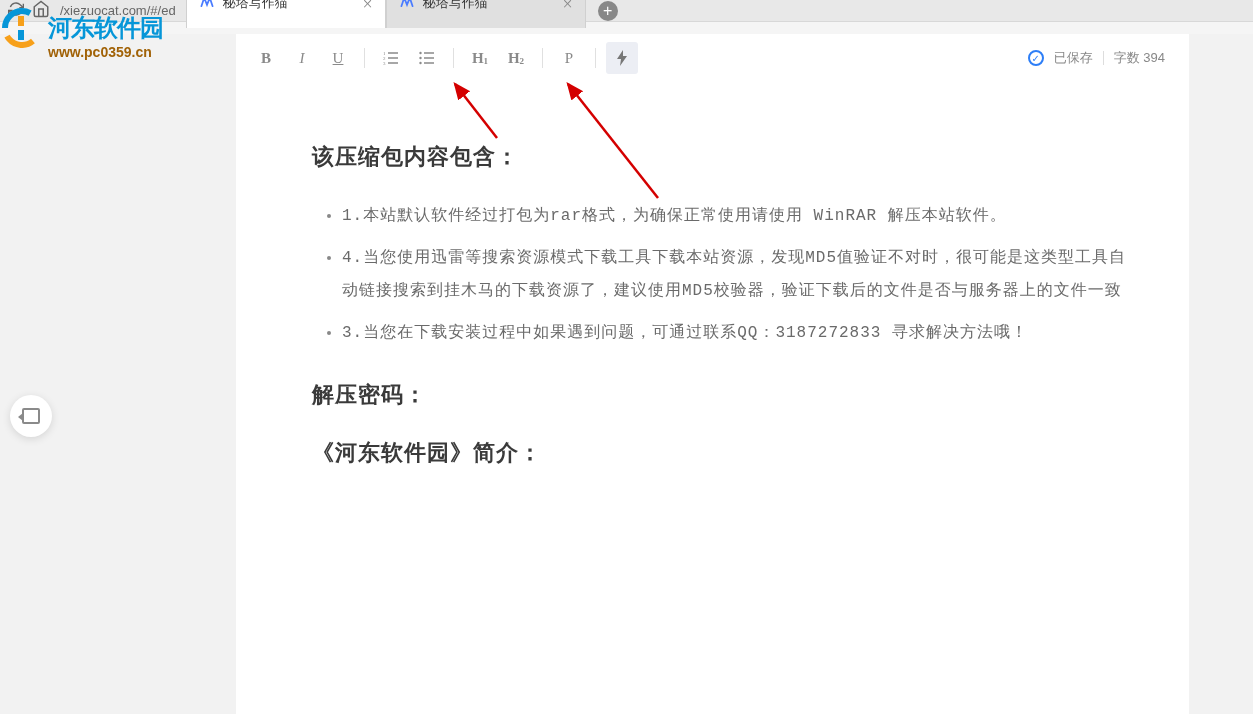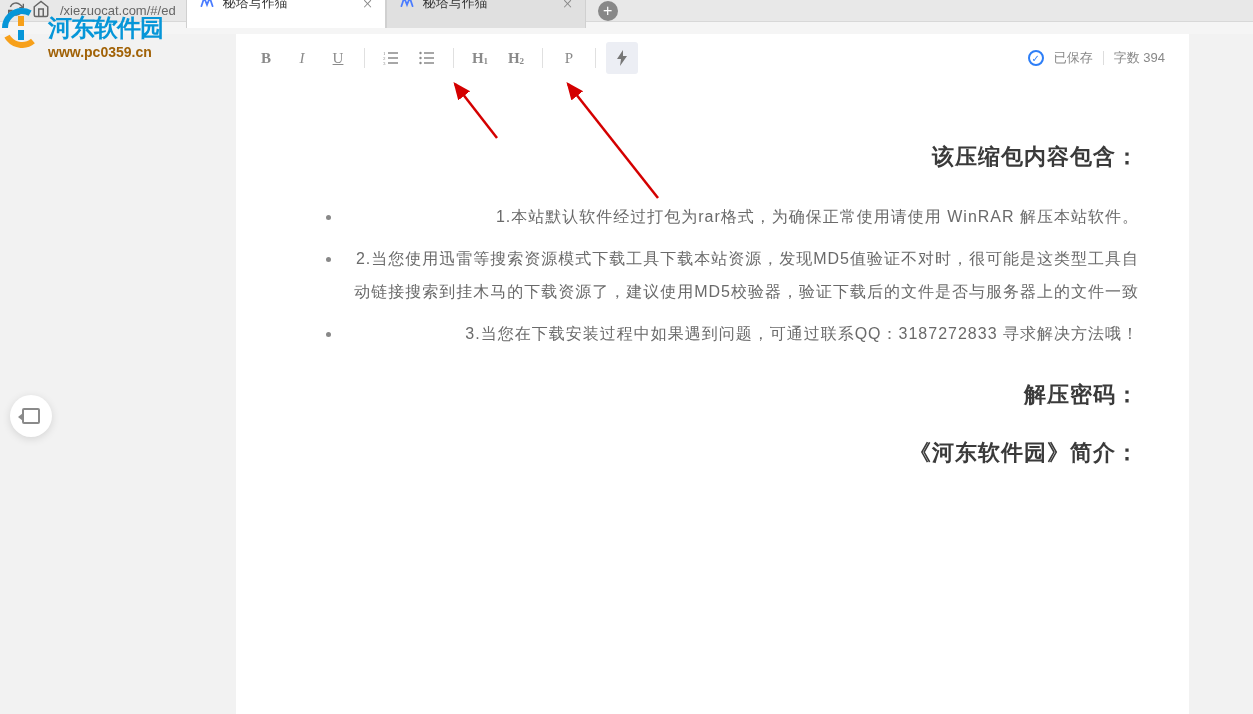--- a/index.html
+++ b/index.html
@@ -155,20 +155,21 @@
   list-style: disc;
   padding-left: 30px;
   margin-bottom: 30px;
 }
 ul.list li {
   font-size: 16px;
   color: #6a6a6a;
   line-height: 2.1;
   letter-spacing: 1px;
   margin-bottom: 8px;
+  font-family: Liberation Mono, monospace;
 }
 ul.list li::marker { color: #888; }
 .sidebar-collapse {
   position: absolute;
   left: 10px;
   top: 395px;
   width: 42px;
   height: 42px;
   border-radius: 50%;
   background: #fff;
@@ -332,25 +333,25 @@
       </div>
     </div>
     <div class="status-area">
       <span class="check-icon">✓</span>
       <span>已保存</span>
       <span class="status-sep"></span>
       <span>字数 394</span>
     </div>
   </div>
 
-  <div class="content-area" style="padding-left:76px; padding-right:50px;text-align:right;">
+  <div class="content-area" style="padding-left:76px; padding-right:50px;">
     <div class="heading">该压缩包内容包含：</div>
     <ul class="list">
       <li>1.本站默认软件经过打包为rar格式，为确保正常使用请使用 WinRAR 解压本站软件。</li>
-      <li>2.当您使用迅雷等搜索资源模式下载工具下载本站资源，发现MD5值验证不对时，很可能是这类型工具自动链接搜索到挂木马的下载资源了，建议使用MD5校验器，验证下载后的文件是否与服务器上的文件一致</li>
+      <li>4.当您使用迅雷等搜索资源模式下载工具下载本站资源，发现MD5值验证不对时，很可能是这类型工具自动链接搜索到挂木马的下载资源了，建议使用MD5校验器，验证下载后的文件是否与服务器上的文件一致</li>
       <li>3.当您在下载安装过程中如果遇到问题，可通过联系QQ：3187272833 寻求解决方法哦！</li>
     </ul>
     <div class="heading sec">解压密码：</div>
     <div class="heading sec">《河东软件园》简介：</div>
   </div>
   </div>
 </div>
 
 <div class="sidebar-collapse">
   <span class="collapse-icon"></span>

